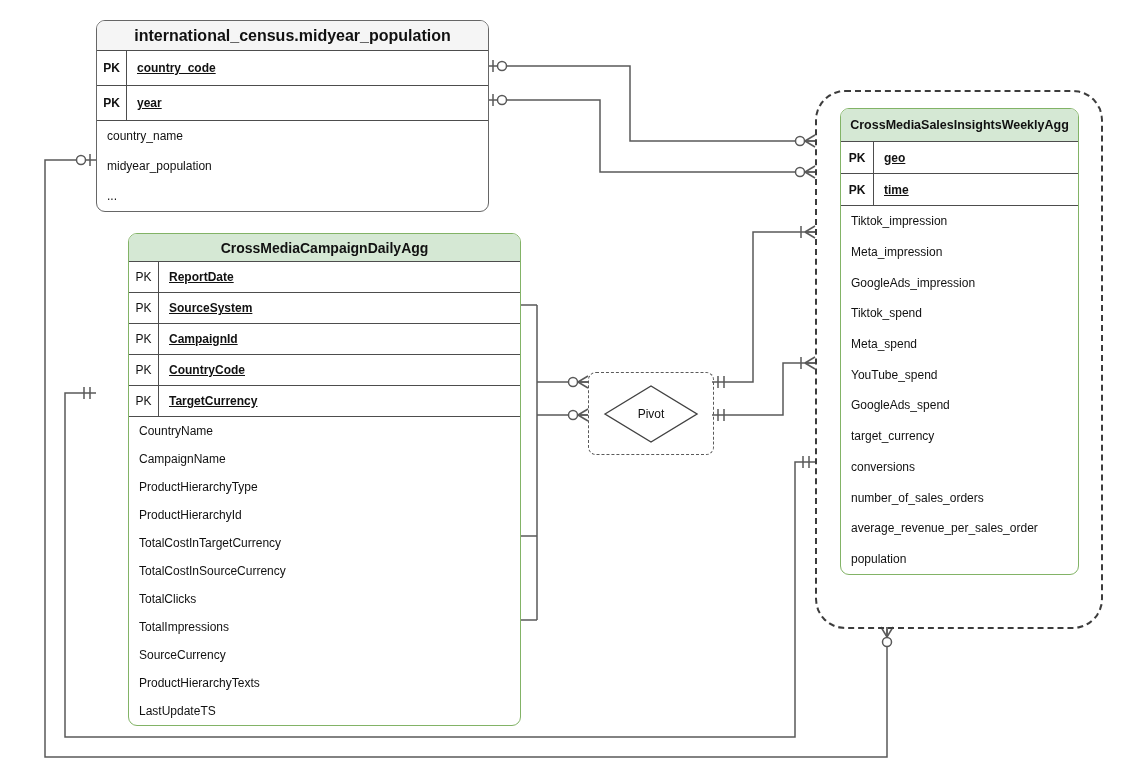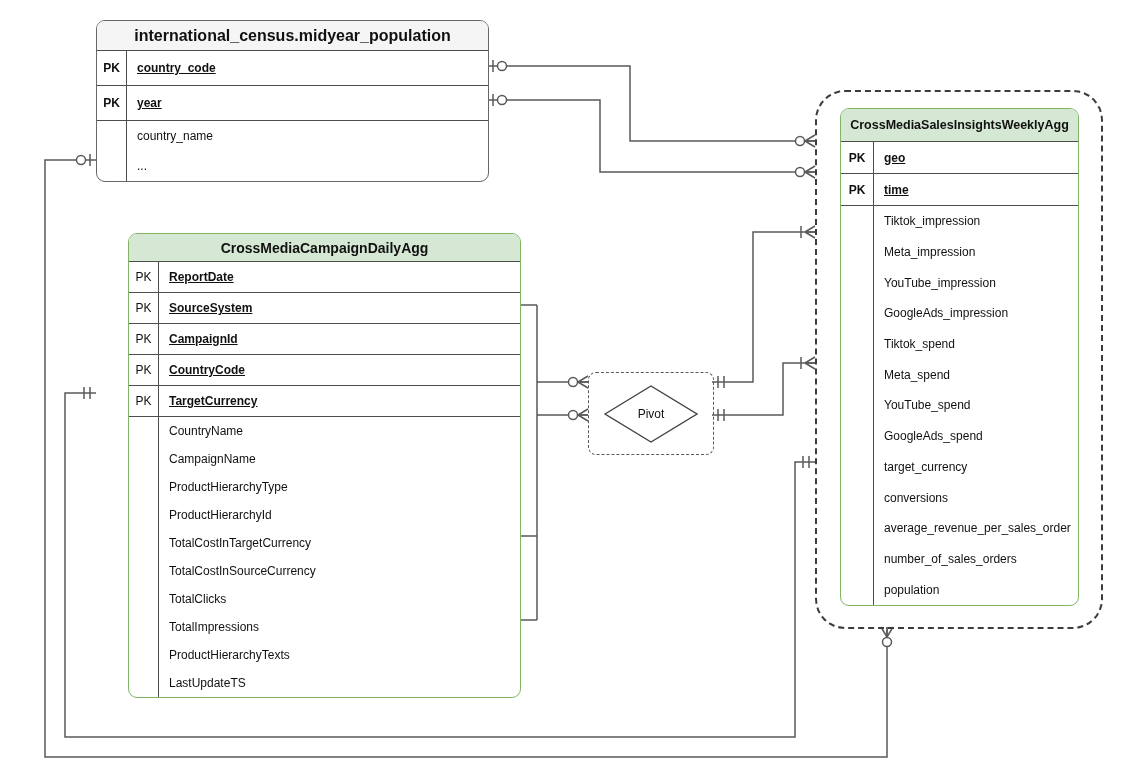--- a/index.html
+++ b/index.html
@@ -18,21 +18,21 @@
     font-weight:bold;border-bottom:1px solid #4d4d4d;}
   .theme-grey{border-color:#666666;}
   .theme-grey .t-header{background:#F5F5F5;font-size:16px;}
   .theme-green{border-color:#82B366;}
   .theme-green .t-header{background:#D5E8D4;font-size:14px;}
   .row{display:flex;}
   .row .cell{display:flex;align-items:center;}
   .cell.key{width:var(--pkw);justify-content:center;border-right:1px solid #4d4d4d;flex:none;}
   .cell.name{flex:1;padding-left:10px;white-space:nowrap;overflow:hidden;}
   .row.pk{height:var(--pkh);border-bottom:1px solid #4d4d4d;}
-  .row.f{height:var(--rh);}
+  .row.f{height:var(--rh);flex-direction:column;}
   .row.pk .name span{font-weight:bold;text-decoration:underline;}
 
   #t-census{left:96px;top:20px;width:391px;--hh:29px;--pkh:34px;--rh:30px;--pkw:29px;}
   #t-census .cell.key{font-weight:bold;}
   #t-daily{left:96px;top:233px;width:391px;margin-left:32px;--hh:27px;--pkh:30px;--rh:28px;--pkw:29px;}
   #t-weekly{left:840px;top:108px;width:237px;--hh:32px;--pkh:31px;--rh:30.7px;--pkw:32px;}
   #t-weekly .t-header{font-size:12.5px;}
   #t-weekly .cell.key{font-weight:bold;}
 
   
@@ -129,20 +129,26 @@
         </div>
         <div class="row f">
           <div class="cell key"></div>
           <div class="cell name">
             <span>country_name</span>
           </div>
         </div>
         <div class="row f">
           <div class="cell key"></div>
           <div class="cell name">
+            <span>midyear_population</span>
+          </div>
+        </div>
+        <div class="row f">
+          <div class="cell key"></div>
+          <div class="cell name">
             <span>...</span>
           </div>
         </div>
       </div>
   </div>
 
   <div id="t-daily" class="er-table theme-green">
     <div class="t-header">CrossMediaCampaignDailyAgg</div>
     <div class="t-body">
         <div class="row pk">
@@ -219,20 +225,26 @@
         </div>
         <div class="row f">
           <div class="cell key"></div>
           <div class="cell name">
             <span>TotalImpressions</span>
           </div>
         </div>
         <div class="row f">
           <div class="cell key"></div>
           <div class="cell name">
+            <span>SourceCurrency</span>
+          </div>
+        </div>
+        <div class="row f">
+          <div class="cell key"></div>
+          <div class="cell name">
             <span>ProductHierarchyTexts</span>
           </div>
         </div>
         <div class="row f">
           <div class="cell key"></div>
           <div class="cell name">
             <span>LastUpdateTS</span>
           </div>
         </div>
       </div>
@@ -261,26 +273,20 @@
         </div>
         <div class="row f">
           <div class="cell key"></div>
           <div class="cell name">
             <span>Meta_impression</span>
           </div>
         </div>
         <div class="row f">
           <div class="cell key"></div>
           <div class="cell name">
-            <span>YouTube_impression</span>
-          </div>
-        </div>
-        <div class="row f">
-          <div class="cell key"></div>
-          <div class="cell name">
             <span>GoogleAds_impression</span>
           </div>
         </div>
         <div class="row f">
           <div class="cell key"></div>
           <div class="cell name">
             <span>Tiktok_spend</span>
           </div>
         </div>
         <div class="row f">
@@ -309,27 +315,27 @@
         </div>
         <div class="row f">
           <div class="cell key"></div>
           <div class="cell name">
             <span>conversions</span>
           </div>
         </div>
         <div class="row f">
           <div class="cell key"></div>
           <div class="cell name">
+            <span>number_of_sales_orders</span>
+          </div>
+        </div>
+        <div class="row f">
+          <div class="cell key"></div>
+          <div class="cell name">
             <span>average_revenue_per_sales_order</span>
-          </div>
-        </div>
-        <div class="row f">
-          <div class="cell key"></div>
-          <div class="cell name">
-            <span>number_of_sales_orders</span>
           </div>
         </div>
         <div class="row f">
           <div class="cell key"></div>
           <div class="cell name">
             <span>population</span>
           </div>
         </div>
       </div>
   </div>

